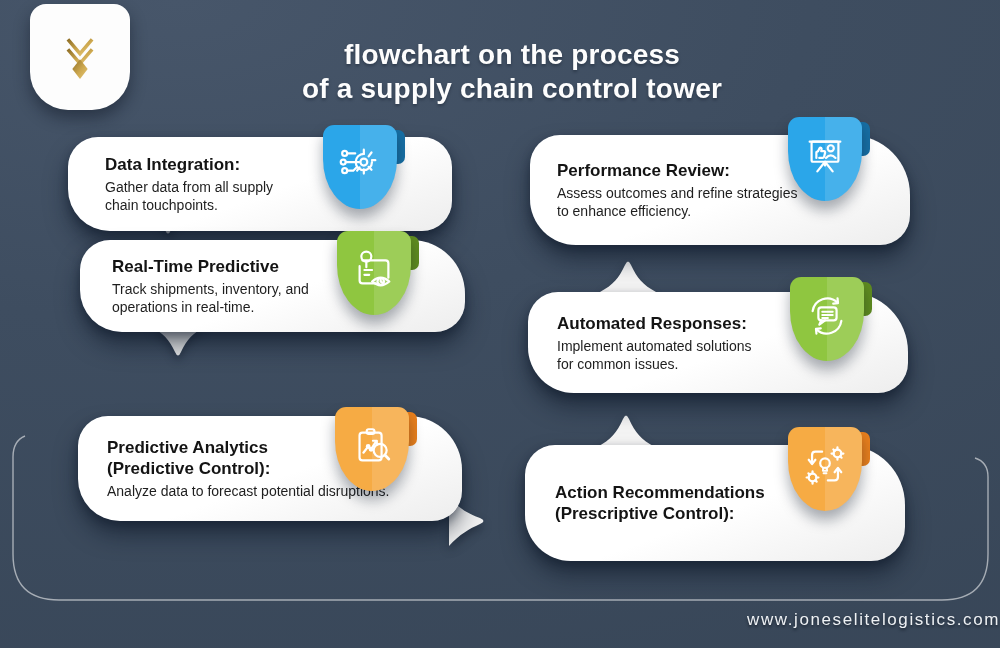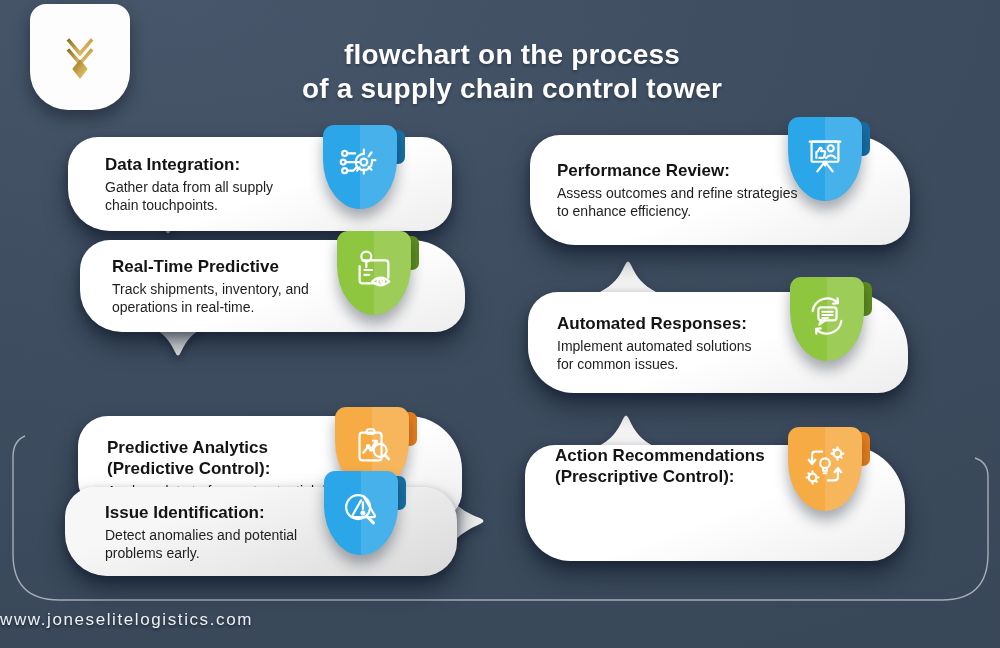--- a/index.html
+++ b/index.html
@@ -60,21 +60,21 @@
   }
   .shield .body::after{
     content:"";position:absolute;top:0;right:0;bottom:0;width:50%;
     background:rgba(255,255,255,.13);
     border-radius:0 12px 40px 0 / 0 12px 54px 0;
   }
   .glyph{position:absolute;left:50%;top:47%;transform:translate(-50%,-50%);}
 
   
   .footer-url{
-    position:absolute;left:0;top:610px;width:1000px;text-align:left;
+    position:absolute;left:0;top:610px;width:1000px;text-align:right;
     color:#eef1f4;font-size:17px;letter-spacing:1.6px;
     text-shadow:0 2px 3px rgba(8,14,24,.6);
   }
 </style>
 </head>
 <body>
 
 <div class="canvas">
 
   <svg class="frame" width="1000" height="648" viewBox="0 0 1000 648">
@@ -195,38 +195,20 @@
         <path d="M15 31 L20 24.5 L23 27.5 L28.5 19"></path>
         <path d="M25 18.5 H29 V22.5"></path>
         <circle cx="20" cy="24.5" r="1.4" fill="#fff"></circle>
           <circle cx="23" cy="27.5" r="1.4" fill="#fff"></circle>
         <circle cx="32.5" cy="28.5" r="6.8"></circle>
         <path d="M37.5 33.5 L41.5 37.5" stroke-width="3"></path>
       </svg>
     </div>
   </div>
 
-  <div class="card gray" style="left:65px;top:487px;width:392px;height:89px;padding-left:40px;box-sizing:border-box;border-radius:30px 34px 34px 42px;">
-    <div class="card-title">
-      <span>Issue Identification:</span>
-      <span></span>
-    </div>
-    <div class="card-body" style="max-width:215px">Detect anomalies and potential problems early.</div>
-    <div class="shield" style="left: 259px; top: -16px; --c: #2ba6e9; --cd: #176fa4;">
-      <div class="tab"></div>
-      <div class="body"></div>
-      <svg class="glyph" width="46" height="46" viewBox="0 0 48 48" fill="none" stroke="#fff" stroke-width="2.3" stroke-linecap="round" stroke-linejoin="round">
-        <circle cx="21" cy="21" r="12.5"></circle>
-        <path d="M30 30.5 L37 37.5" stroke-width="3.2"></path>
-        <path d="M26.5 9.5 L38 29 Q39.5 31.5 36.5 31.5 L17 31.5 Q14 31.5 15.5 29 L24 14"></path>
-        <path d="M26 16 V23"></path>
-        <circle cx="26" cy="27.2" r="1.5" fill="#fff"></circle>
-      </svg>
-    </div>
-  </div>
 
   <div class="card" style="left:528px;top:292px;width:380px;height:101px;padding-left:29px;box-sizing:border-box;border-radius:30px 60px 30px 46px;">
     <div class="card-title">
       <span>Automated Responses:</span>
       <span></span>
     </div>
     <div class="card-body" style="max-width:205px">Implement automated solutions for common issues.</div>
     <div class="shield" style="left: 262px; top: -15px; --c: #8fc640; --cd: #5f8c1f;">
       <div class="tab"></div>
       <div class="body"></div>
@@ -255,21 +237,21 @@
         <rect x="10" y="9" width="28" height="21" rx="1.5"></rect>
         <path d="M8 9 H40"></path>
         <path d="M24 30 L16 40 M24 30 L32 40 M24 30 V34"></path>
         <circle cx="30" cy="16" r="3.2"></circle>
         <path d="M25 26 Q30 20.5 35 26"></path>
         <path d="M15 20 V26 M15 20 Q17.5 19 18 16.5 Q18.5 14.5 20 15.5 Q21 16.5 20 19 H23 Q24.5 19 24 21 L23 25 Q22.7 26 21.5 26 H18"></path>
       </svg>
     </div>
   </div>
 
-  <div class="card" style="left:525px;top:445px;width:380px;height:116px;padding-left:30px;box-sizing:border-box;border-radius:30px 60px 34px 46px;justify-content:space-between;">
+  <div class="card" style="left:525px;top:445px;width:380px;height:116px;padding-left:30px;box-sizing:border-box;border-radius:30px 60px 34px 46px;">
     <div class="card-title">
       <span>Action Recommendations</span>
       <span>(Prescriptive Control):</span>
     </div>
     <div class="shield" style="left: 263px; top: -18px; --c: #f6ab44; --cd: #e87f1c;">
       <div class="tab"></div>
       <div class="body"></div>
       <svg class="glyph" width="46" height="46" viewBox="0 0 48 48" fill="none" stroke="#fff" stroke-width="2.3" stroke-linecap="round" stroke-linejoin="round">
         <circle cx="37" cy="11" r="4"></circle>
         <path d="M37 4.5 V6.8 M37 15.2 V17.5 M30.8 11 H33 M41 11 H43.2 M32.7 6.7 L34.2 8.2 M39.8 13.8 L41.3 15.3"></path>

